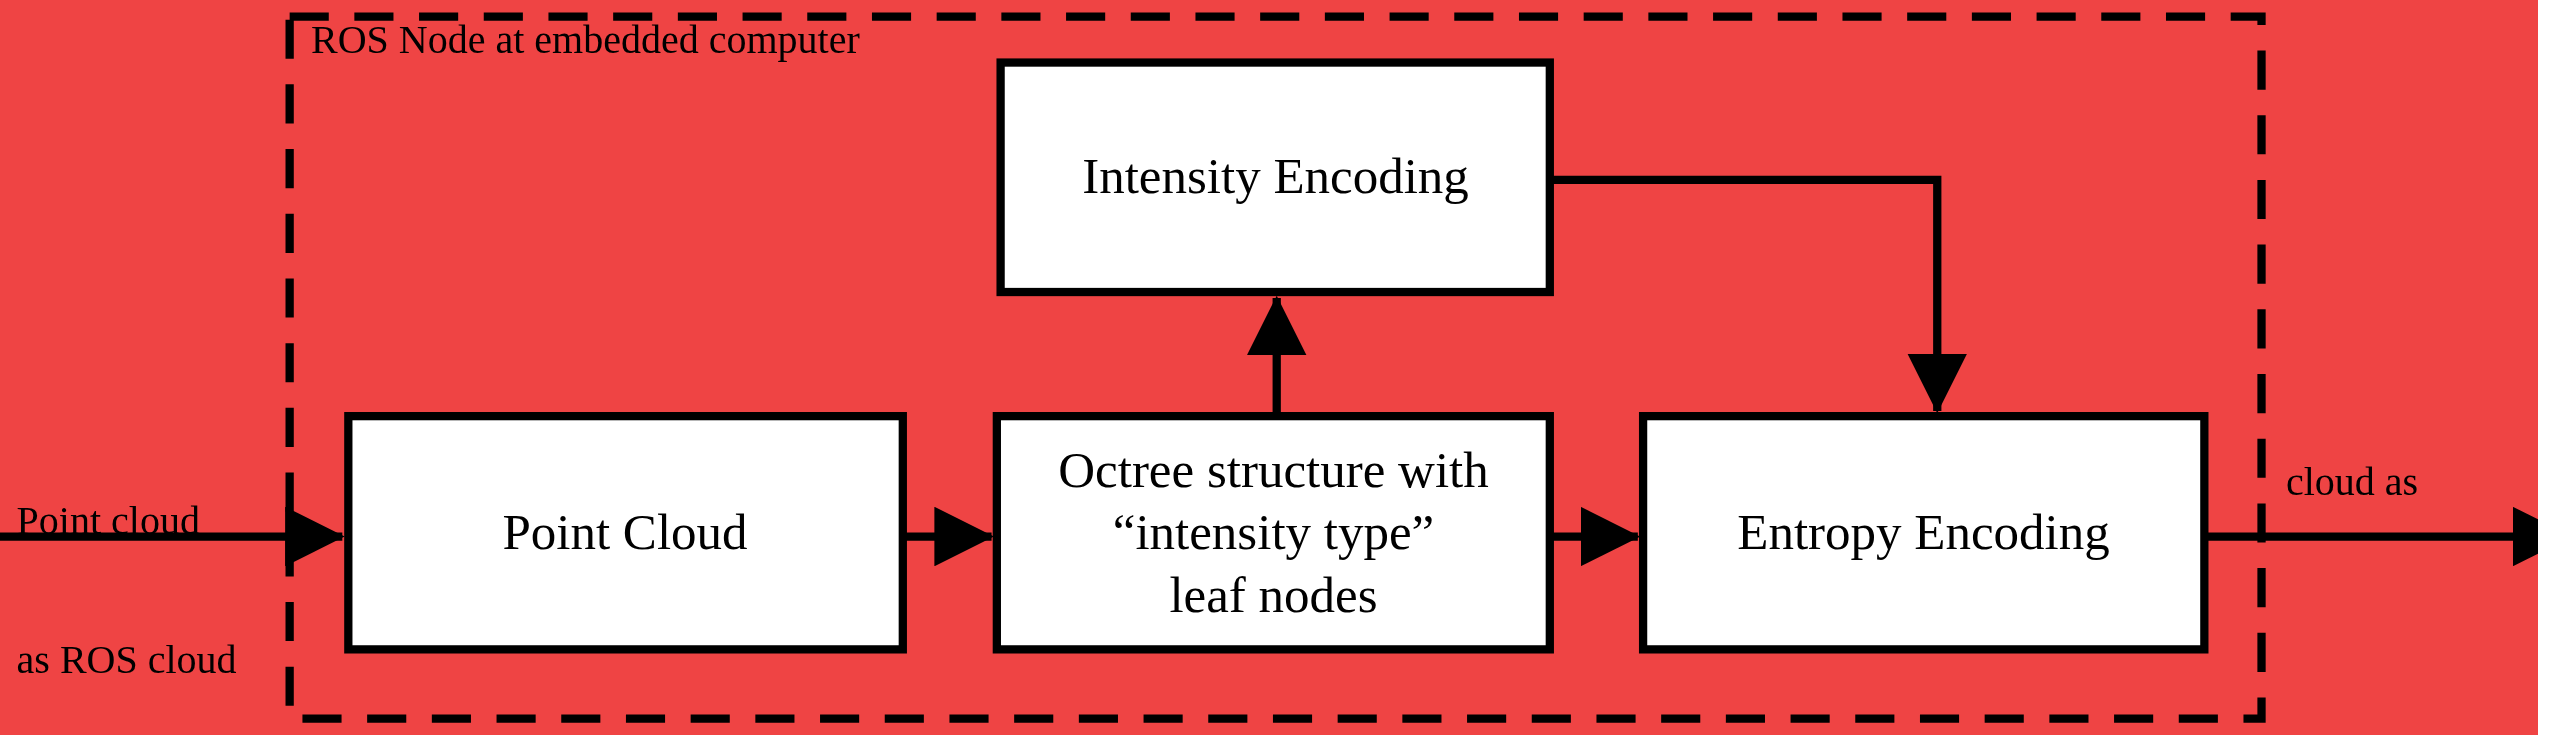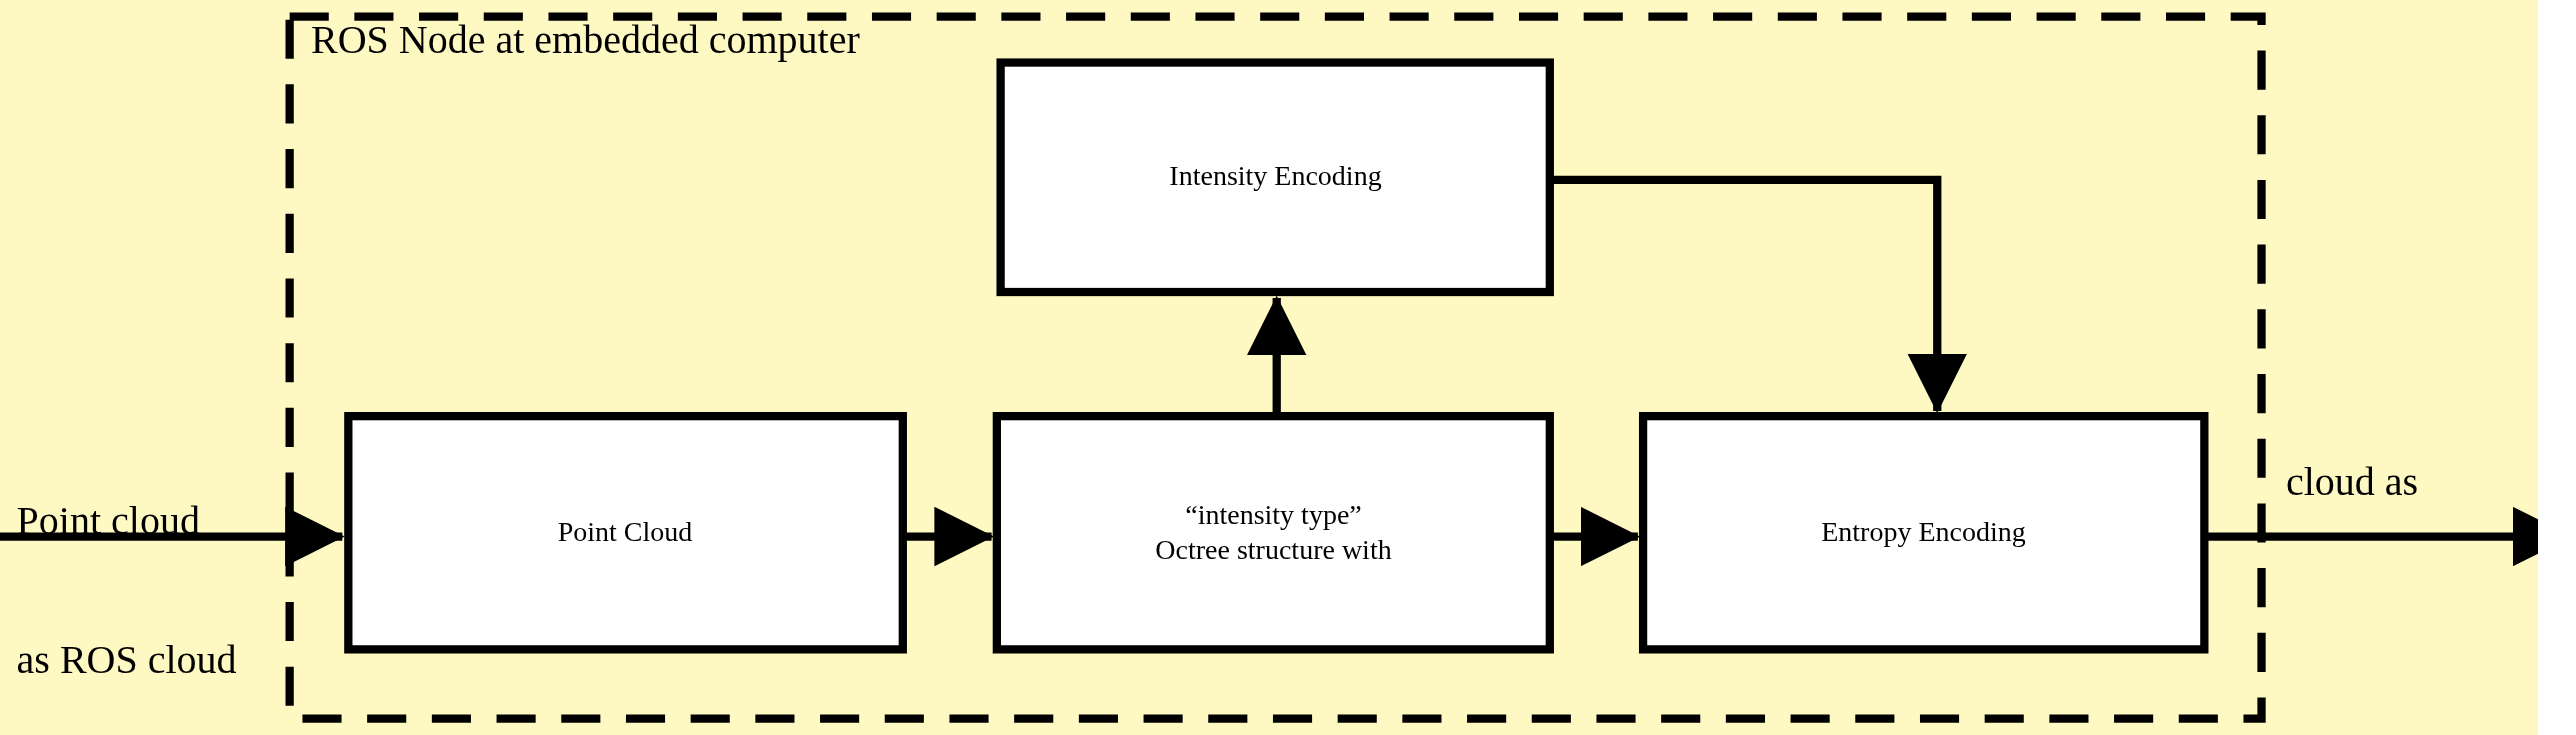--- a/index.html
+++ b/index.html
@@ -4,21 +4,21 @@
 <style>
   html, body {
     margin: 0;
     padding: 0;
     background: #ffffff;
   }
   #canvas {
     position: relative;
     width: 2538px;
     height: 736px;
-    background: #fef9c3;
+    background: #ef4444;
     font-family: "Liberation Serif", "DejaVu Serif", serif;
     color: #000000;
     overflow: hidden;
   }
   #canvas svg {
     position: absolute;
     left: 0;
     top: 0;
     width: 2576px;
     height: 736px;
@@ -30,21 +30,21 @@
     white-space: pre;
     line-height: 1.16;
   }
   .box-label {
     position: absolute;
     display: flex;
     flex-direction: column;
     align-items: center;
     justify-content: center;
     text-align: center;
-    font-size: 28px;
+    font-size: 51px;
     line-height: 1.22;
     font-family: "Liberation Serif", "DejaVu Serif", serif;
     color: #000000;
   }
   .box-label span { display: block; }
   .container-label {
     font-size: 40px;
     left: 311px;
     top: 16.6px;
   }
@@ -104,22 +104,23 @@
 
   <div class="box-label" style="left:1001px; top:62px; width:549px; height:229px;">
     <span>Intensity Encoding</span>
   </div>
 
   <div class="box-label" style="left:348px; top:416px; width:554px; height:233px;">
     <span>Point Cloud</span>
   </div>
 
   <div class="box-label" style="left:997px; top:416px; width:553px; height:233px;">
+    <span>Octree structure with</span>
     <span>“intensity type”</span>
-    <span>Octree structure with</span>
+    <span>leaf nodes</span>
   </div>
 
   <div class="box-label" style="left:1643px; top:416px; width:561px; height:233px;text-align:right;">
     <span>Entropy Encoding</span>
   </div>
 
 </div>
 
 
 </body></html>

